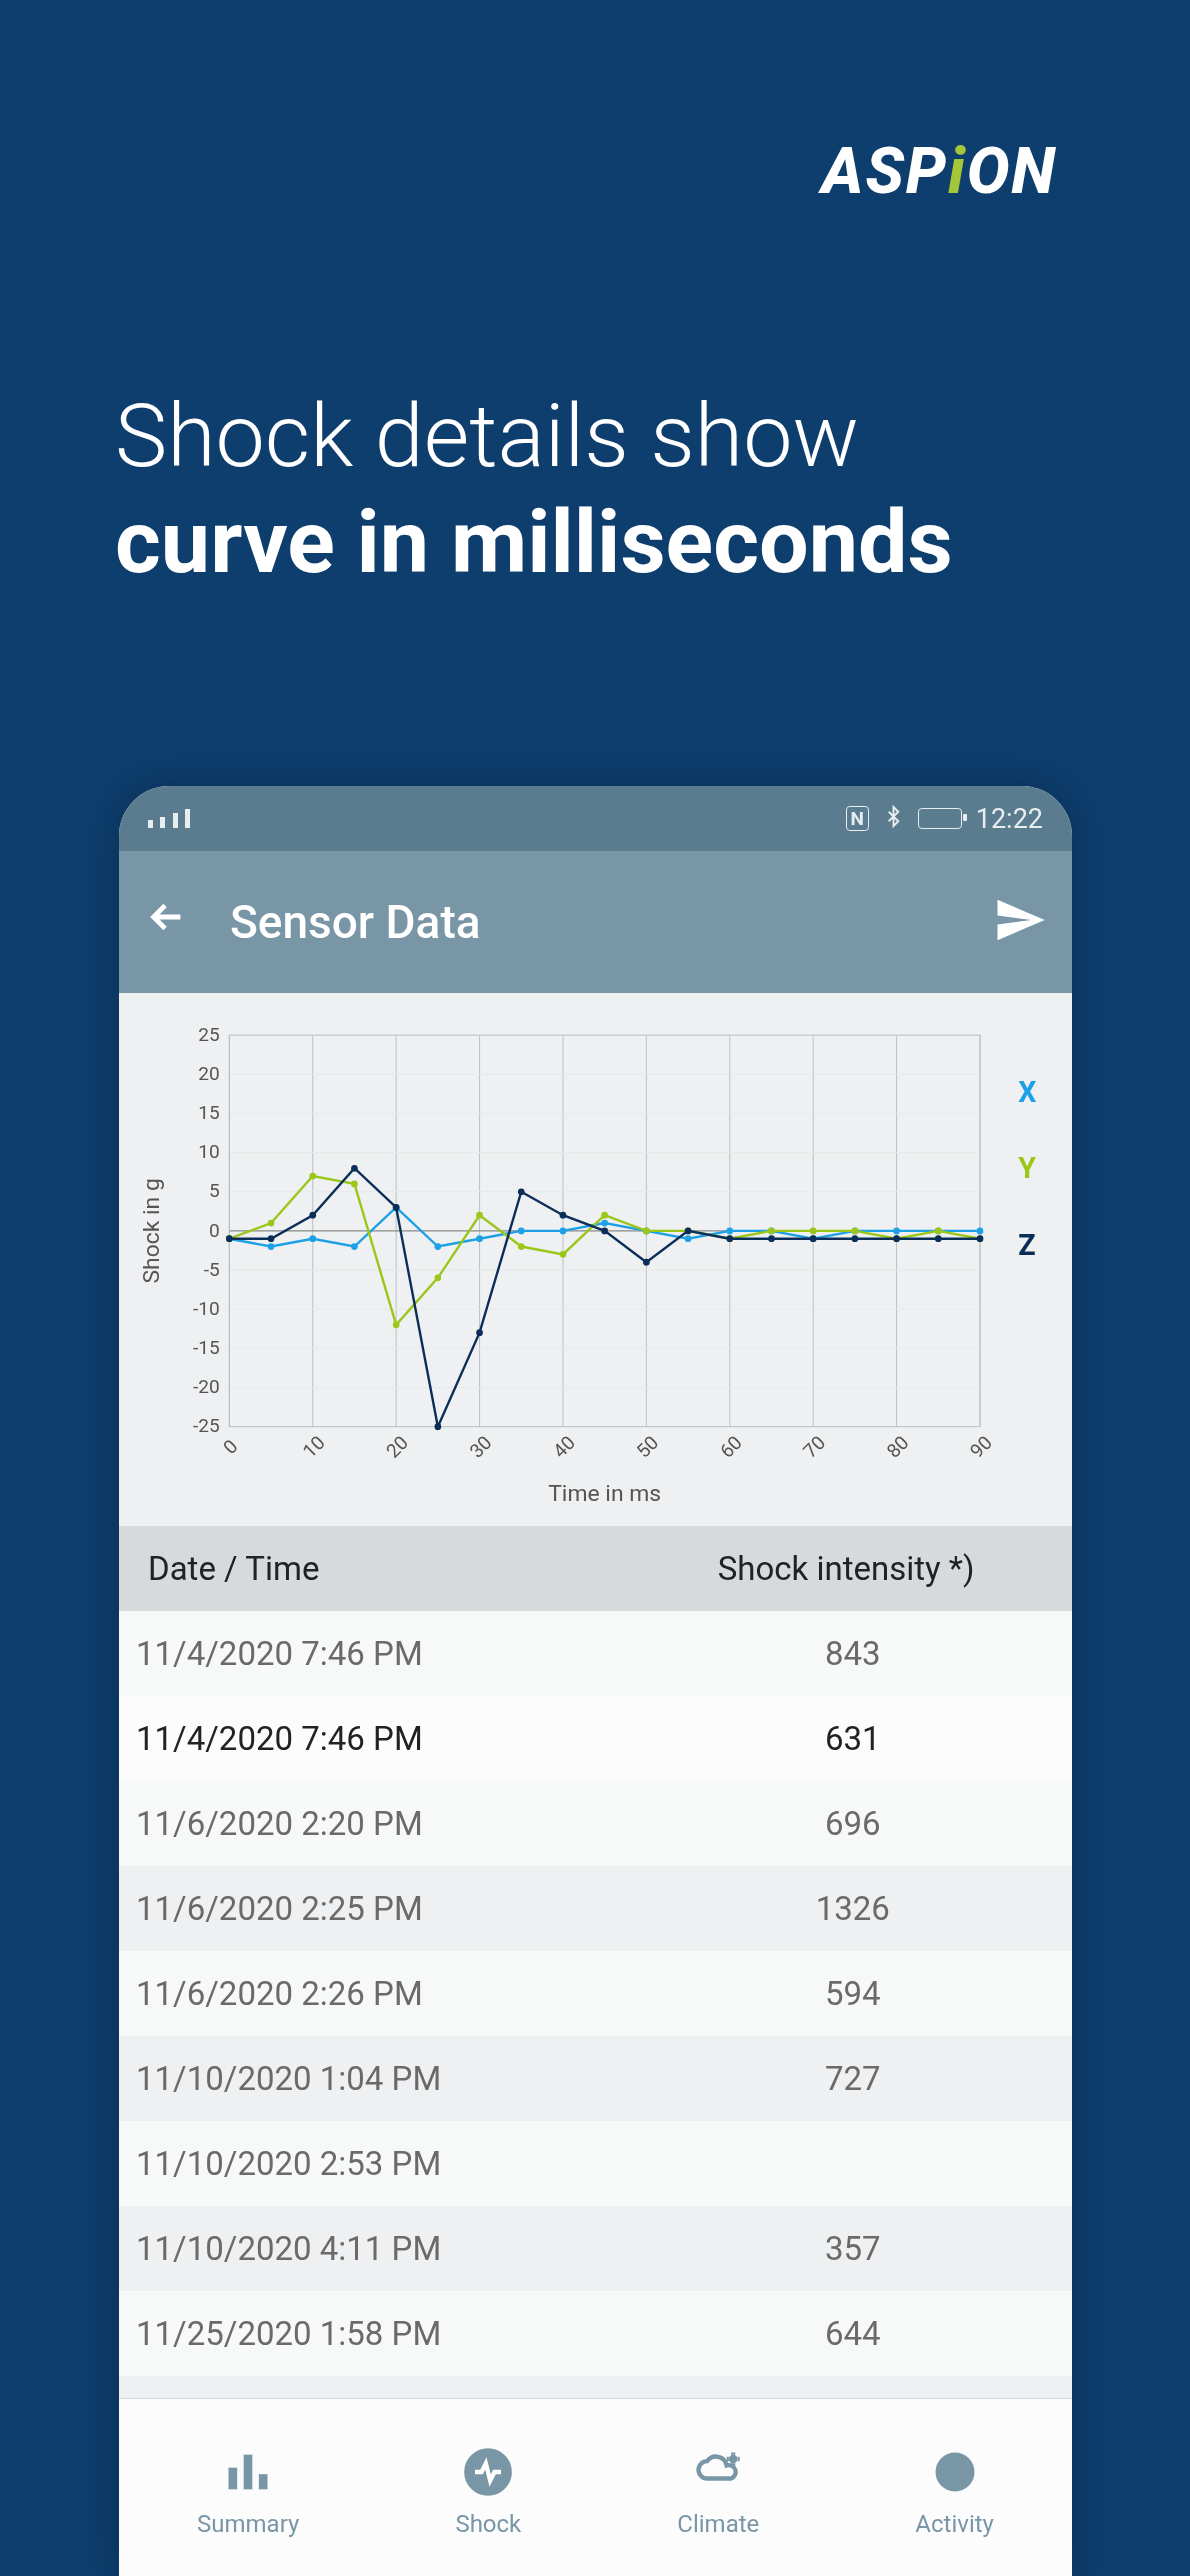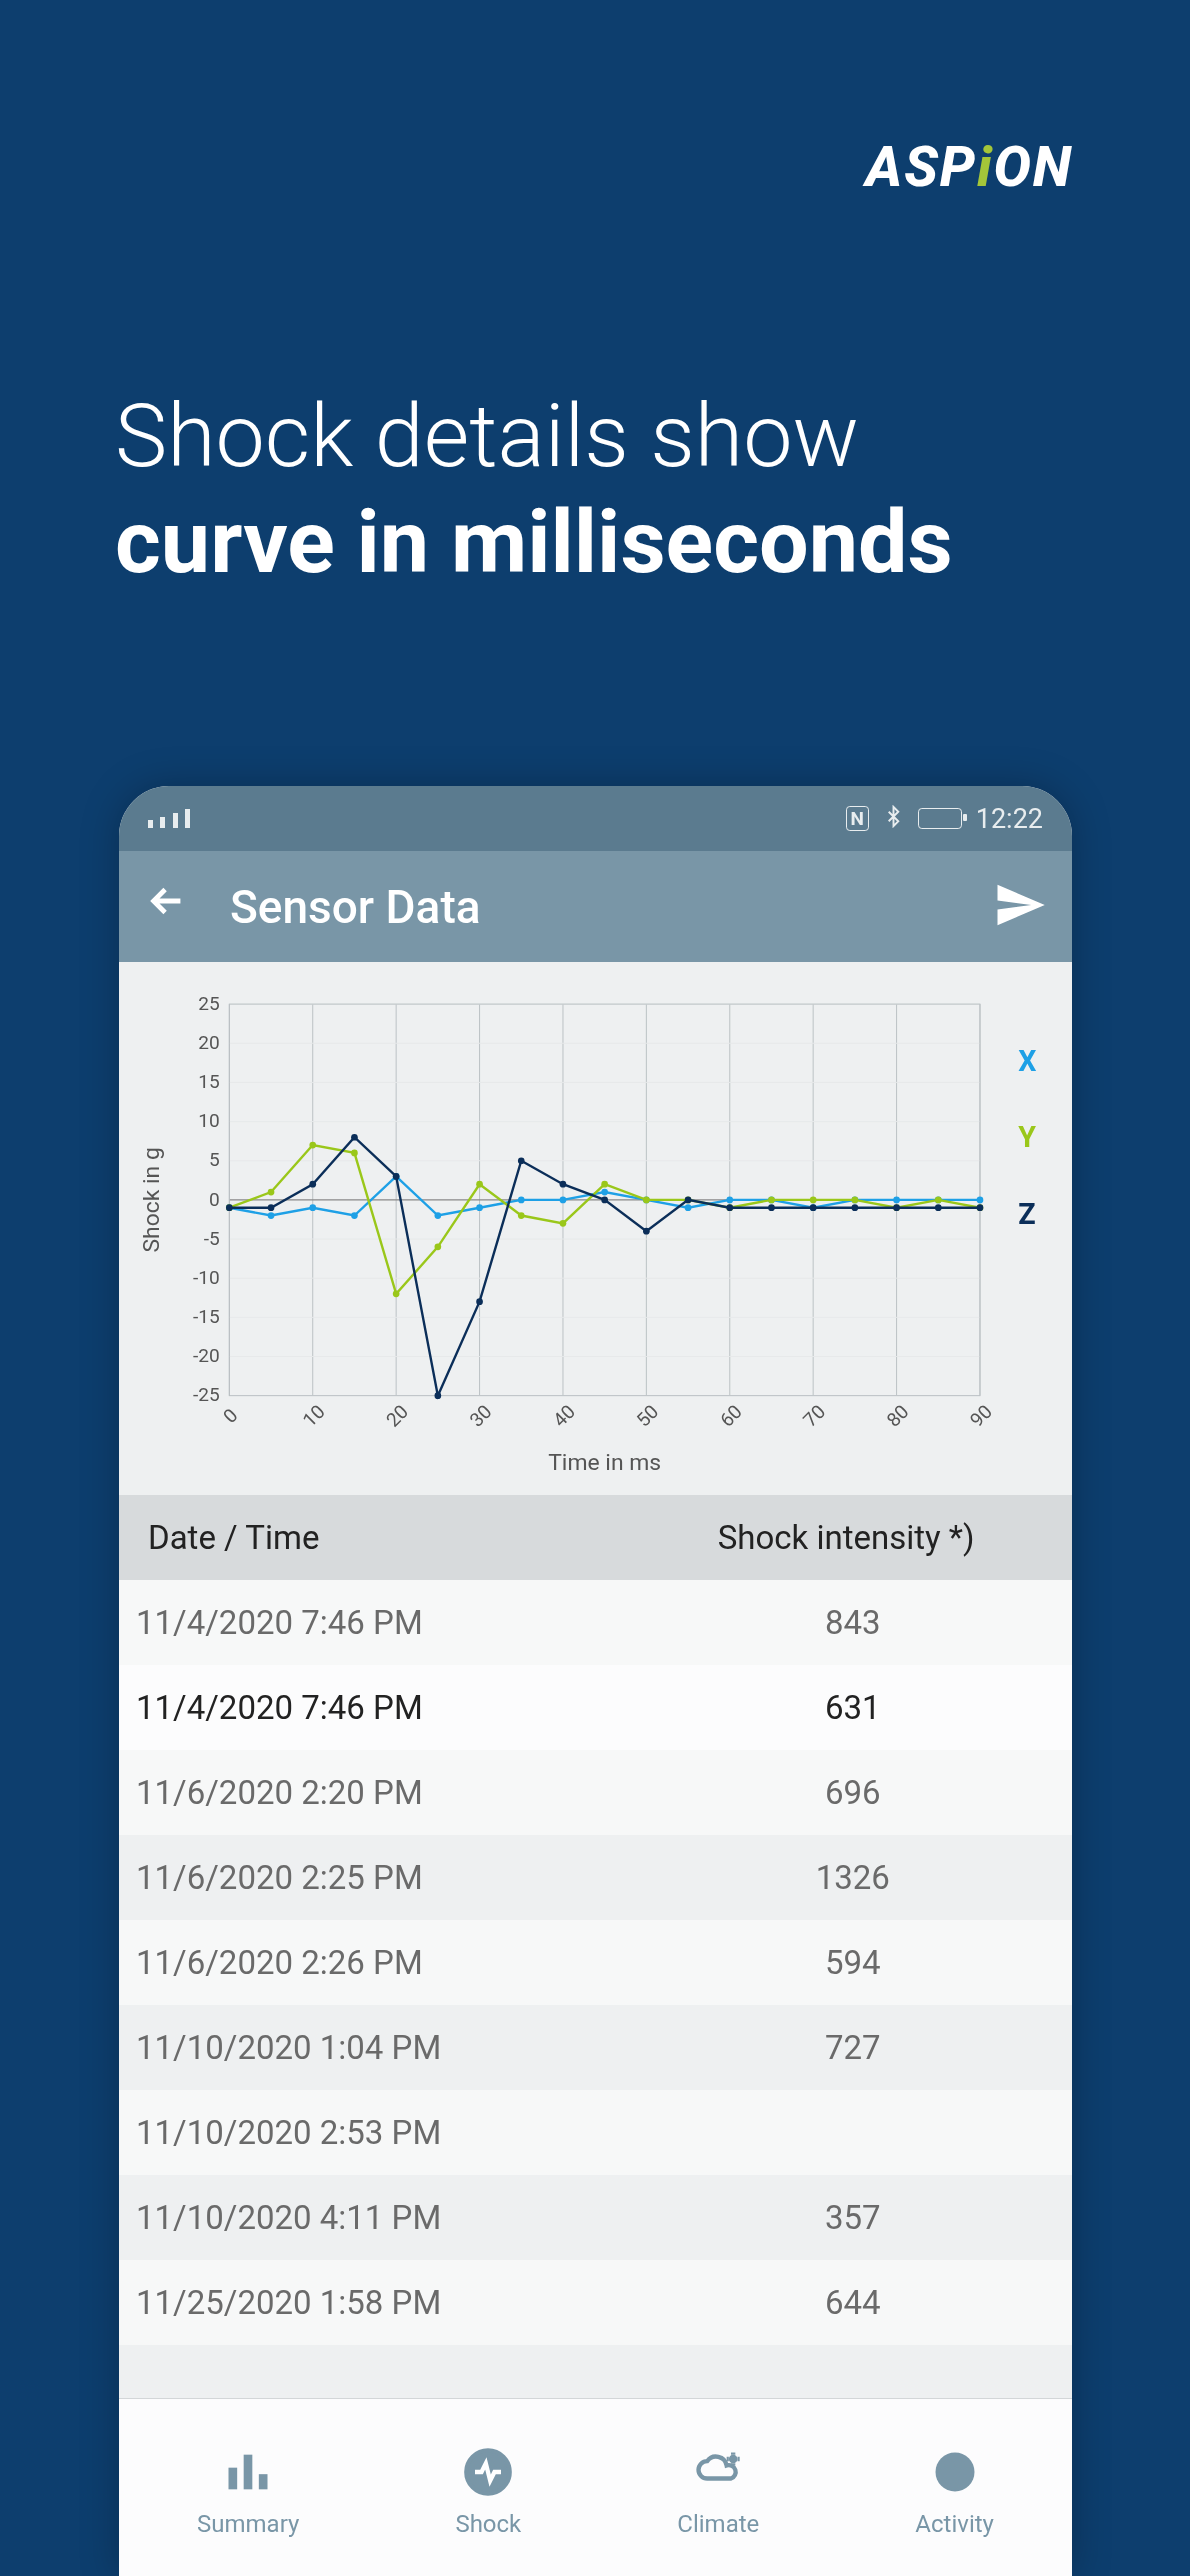--- a/index.html
+++ b/index.html
@@ -7,23 +7,23 @@
     font-family: -apple-system, BlinkMacSystemFont, "Segoe UI", Roboto, Arial, sans-serif;
     background: #0d3e6e;
     width: 1190px;
     height: 2576px;
     overflow: hidden;
     position: relative;
   }
   .logo {
     position: absolute;
     top: 134px;
-    right: 117px;
+    right: 133px;
     color: white;
-    font-size: 56px;
+    font-size: 64px;
     font-weight: 800;
     letter-spacing: 1.9px;
     font-style: italic;
   }
   .logo .dot { color: #a4c639; }
   .headline {
     position: absolute;
     top: 383px;
     left: 115px;
     right: 115px;
@@ -57,21 +57,21 @@
     font-size: 27px;
   }
   .status-left { display:flex; gap:5.8px; align-items:flex-end; }
   .sig { width:4.8px; background:#e8edef; margin-right:1.9px; }
   .status-right { display:flex; align-items:center; gap:13.4px; }
   .battery { width:44px; height:21px; border:1.9px solid #e8edef; border-radius:3.8px; position:relative; }
   .battery::after { content:""; position:absolute; right:-5.7px; top:4.8px; width:3.8px; height:7.7px; background:#e8edef; border-radius:1px;}
   .battery-fill { width:85%; height:100%; background:#e8edef; }
 
   .app-header {
-    height: 111px;
+    height: 142px;
     background: #7996a7;
     display: flex;
     align-items: center;
     padding: 0 25px;
     color: white;
   }
   .back-arrow { font-size: 46px; margin-right: 40px; }
   .app-title { font-size: 46px; font-weight: 500; flex:1; }
   .send-icon svg { width:54px; height:54px; }
 

